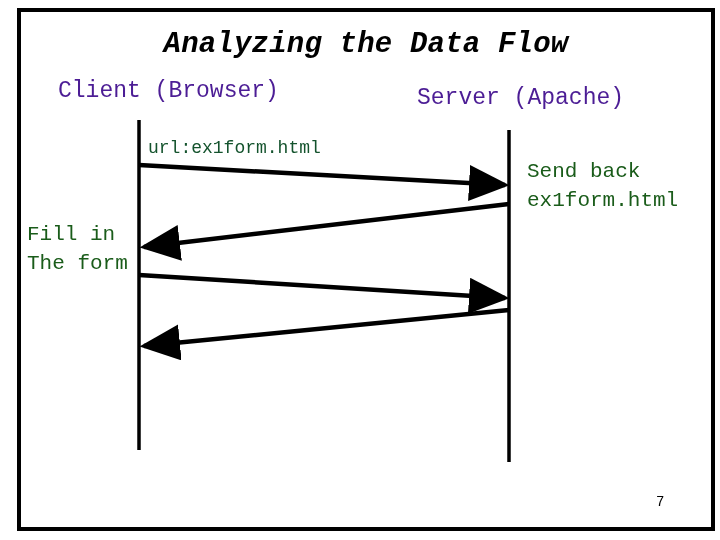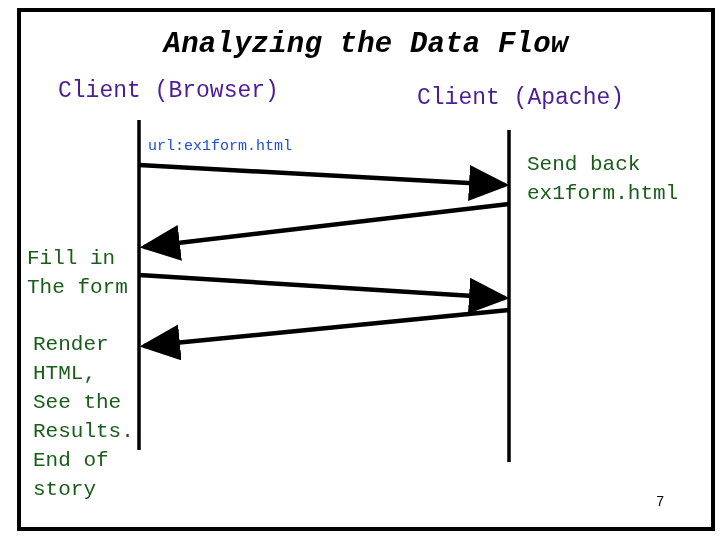--- a/index.html
+++ b/index.html
@@ -52,37 +52,37 @@
   #diagram-svg {
     position: absolute;
     left: 0;
     top: 0;
     width: 720px;
     height: 540px;
   }
 
   .msg-label {
     position: absolute;
-    font-size: 15px;
-    color: #1d4ed8;
+    font-size: 18px;
+    color: #14532d;
     white-space: nowrap;
   }
   #msg-label-1 { left: 142px; top: 138px; }
   #msg-label-2 { left: 204px; top: 258px; }
 
   .note {
     position: absolute;
     font-size: 21px;
     line-height: 29px;
     color: #1a5c1a;
     white-space: pre-line;
   }
-  #note-fillin   { left: 21px;  top: 244px; }
+  #note-fillin   { left: 21px;  top: 220px; }
   #note-render   { left: 27px;  top: 330px; }
-  #note-sendback { left: 521px; top: 150px; }
+  #note-sendback { left: 521px; top: 157px; }
   #note-runscript{ left: 521px; top: 265px; }
 
   #page-number {
     position: absolute;
     left: 650px;
     top: 494px;
     font-size: 14px;
     color: #000000;
   }
 </style>
@@ -90,21 +90,21 @@
 <body>
 
 <div id="slide">
 
   <div id="frame"></div>
 
   <div id="title">Analyzing the Data Flow</div>
 
   <div class="actor-label" id="actor-client">Client (Browser)</div>
 
-  <div class="actor-label" id="actor-server">Client (Apache)</div>
+  <div class="actor-label" id="actor-server">Server (Apache)</div>
 
   <svg id="diagram-svg" viewBox="0 0 720 540">
     <defs>
       <marker id="arrowhead-right" markerWidth="9" markerHeight="9" refX="8" refY="4" orient="auto" markerUnits="strokeWidth">
         <path d="M0,0 L9,4 L0,8 z" fill="#000000"></path>
       </marker>
       <marker id="arrowhead-left" markerWidth="9" markerHeight="9" refX="8" refY="4" orient="auto" markerUnits="strokeWidth">
         <path d="M0,0 L9,4 L0,8 z" fill="#000000"></path>
       </marker>
     </defs>
@@ -121,26 +121,20 @@
 
     <line class="message-arrow" id="arrow-4" x1="503" y1="310" x2="138" y2="346" stroke="#000000" stroke-width="4.5" marker-end="url(#arrowhead-left)"></line>
   </svg>
 
   <div class="msg-label" id="msg-label-1">url:ex1form.html</div>
 
 
   <div class="note" id="note-fillin">Fill in
 The form</div>
 
-  <div class="note" id="note-render">Render
-HTML,
-See the
-Results.
-End of
-story</div>
 
   <div class="note" id="note-sendback">Send back
 ex1form.html</div>
 
 
   <div id="page-number">7</div>
 
 </div>
 
 </body></html>

